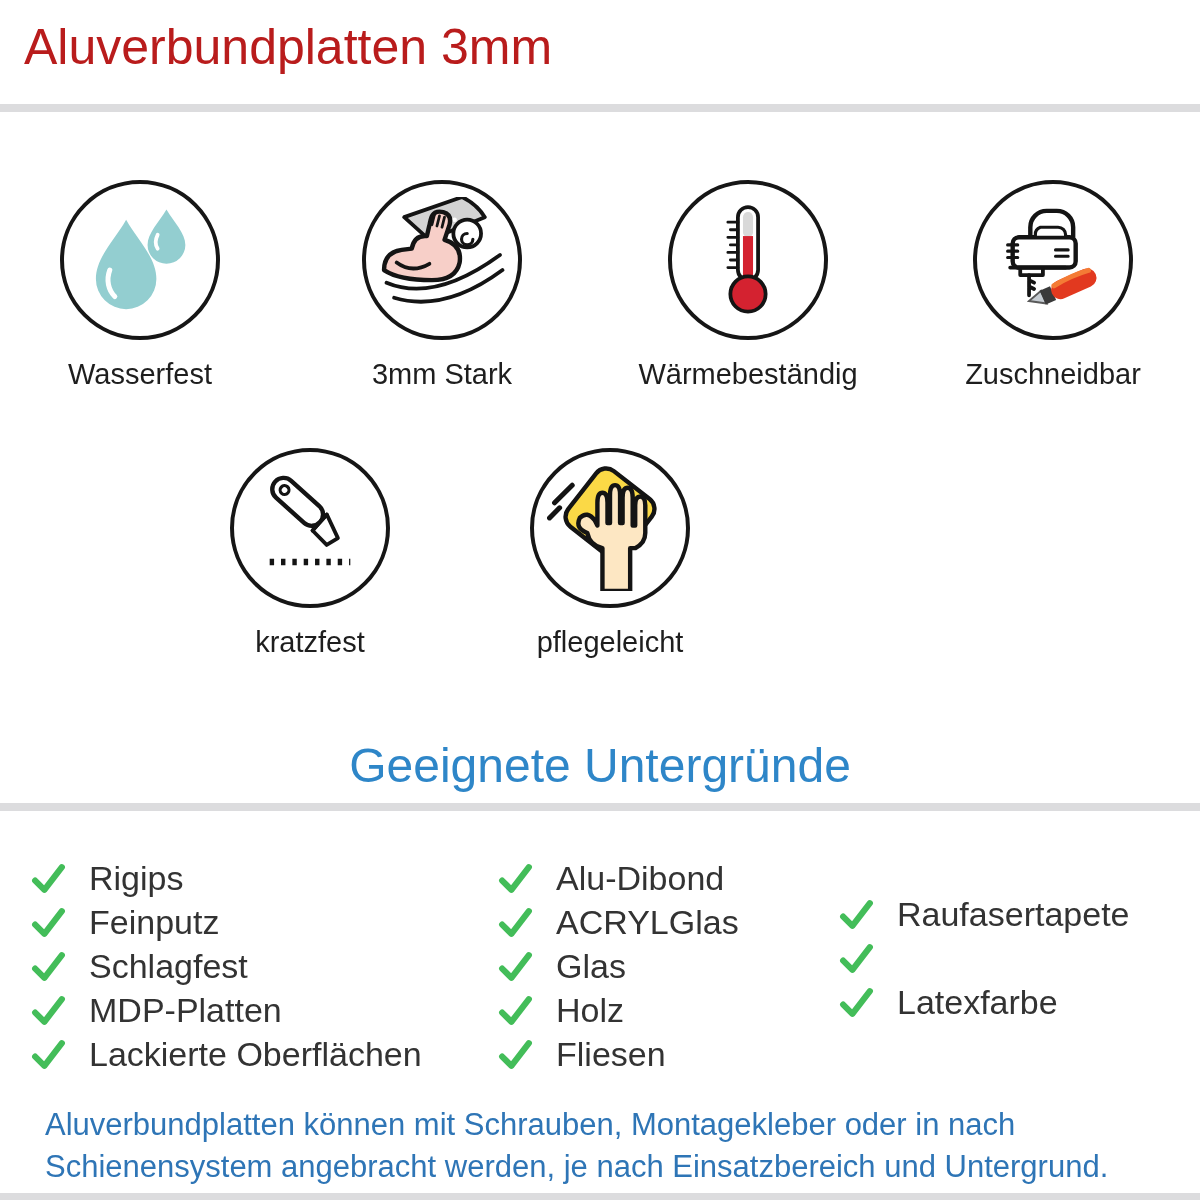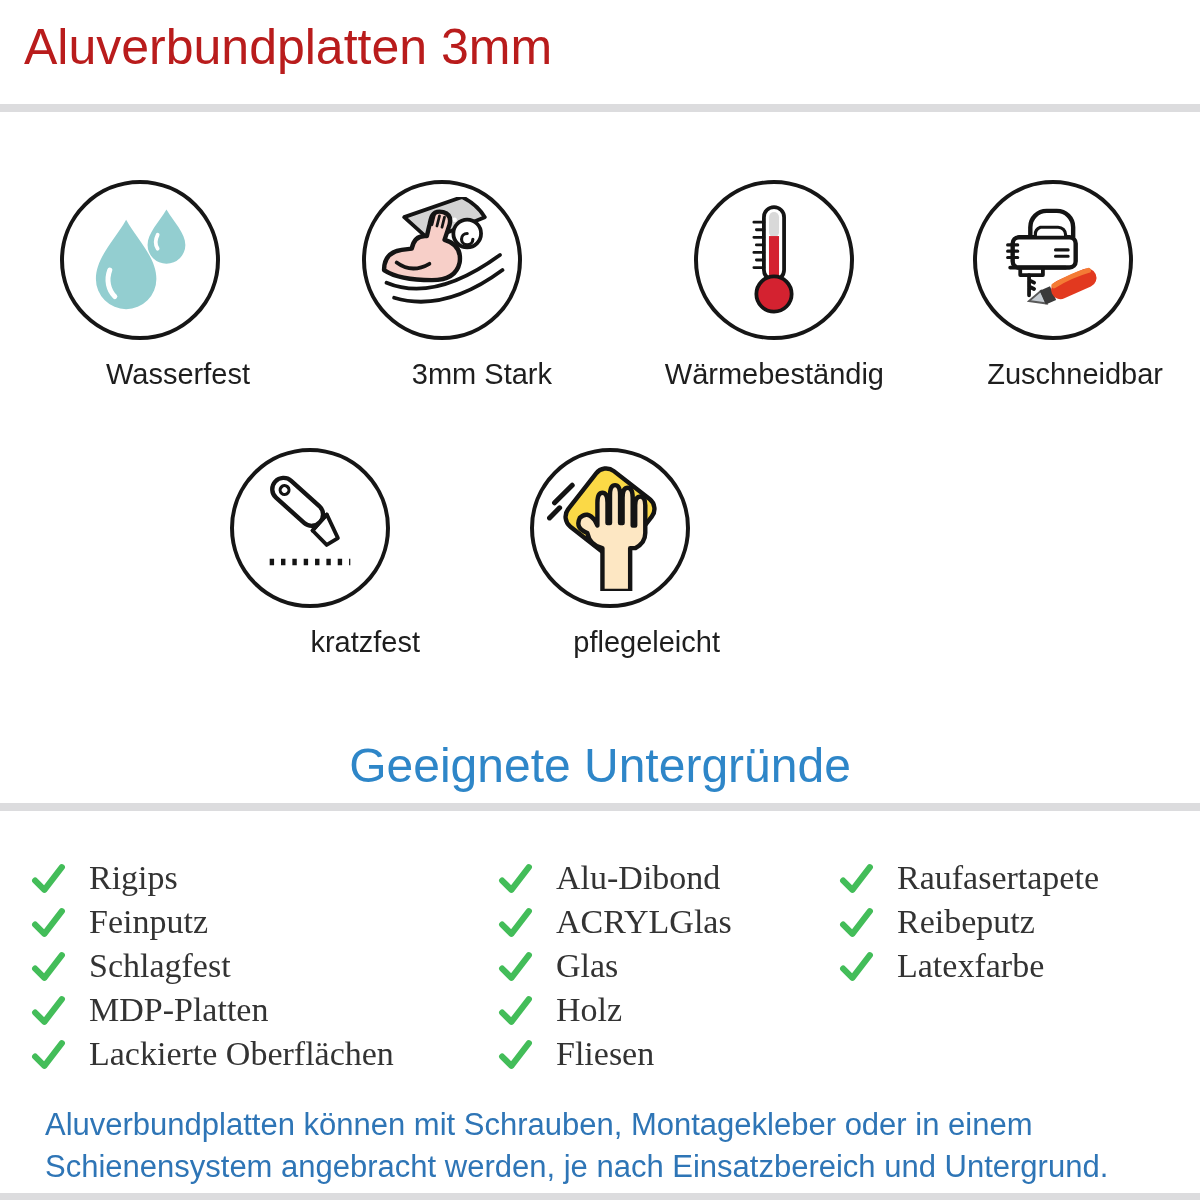--- a/index.html
+++ b/index.html
@@ -14,29 +14,29 @@
   .divider{position:absolute;left:0;width:1200px;height:8px;background:#dcdcde;}
   .divider-1{top:104px;}
   .divider-2{top:803px;}
   .divider-3{top:1193px;height:7px;}
   .feature{position:absolute;width:220px;text-align:center;}
   .circle{
     width:152px;height:152px;border:4.5px solid #161616;border-radius:50%;
     margin:0 auto;background:#fff;overflow:hidden;display:flex;align-items:center;justify-content:center;
   }
   .circle svg{width:126px;height:126px;display:block;}
-  .feature-label{margin-top:18px;font-size:29px;color:#1e1e1e;text-align:right;}
+  .feature-label{margin-top:18px;font-size:29px;color:#1e1e1e;}
   .section-title{
     position:absolute;top:738px;left:0;width:1200px;margin:0;
     text-align:center;font-size:48px;font-weight:500;color:#2e86c8;
   }
-  .col{position:absolute;top:856px;font-family:Liberation Serif, serif;}
+  .col{position:absolute;top:856px;}
   .col-1{left:30px;}
   .col-2{left:497px;text-align:right;}
-  .col-3{left:838px;}
+  .col-3{left:838px;margin-top:36px;}
   .check-row{display:flex;align-items:center;height:44px;gap:22px;}
   .check{width:37px;height:37px;flex:0 0 auto;}
   .check path{stroke:#43bd59;stroke-width:6;fill:none;stroke-linecap:round;stroke-linejoin:round;}
   .check-label{font-size:34px;color:#333333;white-space:nowrap;}
   .footer{position:absolute;left:45px;top:1104px;margin:0;color:#2e75b6;font-size:31px;line-height:42px;}
   .ol{stroke:#141414;stroke-linecap:round;stroke-linejoin:round;fill:none;}
 </style>
 </head>
 <body>
 
@@ -69,21 +69,21 @@
         <path d="M6 68 Q44 84 96 46" class="ol" stroke-width="3"></path>
         <path d="M12 80 Q52 92 98 58" class="ol" stroke-width="3"></path>
         <path d="M4 58 Q4 44 18 42 L26 41 Q28 30 38 31 L41 18 Q43 10 51 12 Q58 14 56 22 L52 34 Q66 38 64 52 Q61 66 42 66 Q16 66 4 58 Z" fill="#f7cfc8" stroke="#141414" stroke-width="3.5" stroke-linejoin="round"></path>
         <path d="M14 52 Q26 61 40 53" class="ol" stroke-width="3"></path>
         <path d="M44 14 l-2 8 M48 15 l-2 8 M52 16 l-2 8" class="ol" stroke-width="2.2"></path>
       </svg>
     </div>
     <div class="feature-label">3mm Stark</div>
   </div>
 
-  <div class="feature" style="left:664px;top:180px;">
+  <div class="feature" style="left:638px;top:180px;">
     <div class="circle">
       <svg viewBox="0 0 100 100">
         <rect x="42" y="8" width="16" height="58" rx="8" fill="#ffffff" stroke="#141414" stroke-width="3"></rect>
         <rect x="46" y="12" width="8" height="20" rx="4" fill="#d9d9d9"></rect>
         <rect x="46" y="31" width="8" height="40" fill="#d42230"></rect>
         <circle cx="50" cy="77" r="14" fill="#d42230" stroke="#141414" stroke-width="3"></circle>
         <path d="M34 20 h8 M36 26 h6 M34 32 h8 M36 38 h6 M34 44 h8 M36 50 h6 M34 56 h8" class="ol" stroke-width="2.2"></path>
       </svg>
     </div>
     <div class="feature-label">Wärmebeständig</div>
@@ -209,29 +209,28 @@
     <div class="check-row">
       <svg class="check" viewBox="0 0 36 36">
           <path d="M5 20 L14 29 L31 7"></path>
         </svg>
       <span class="check-label">Raufasertapete</span>
     </div>
     <div class="check-row">
       <svg class="check" viewBox="0 0 36 36">
           <path d="M5 20 L14 29 L31 7"></path>
         </svg>
-      <span class="check-label">Reibeputz</span>
     </div>
     <div class="check-row">
       <svg class="check" viewBox="0 0 36 36">
           <path d="M5 20 L14 29 L31 7"></path>
         </svg>
       <span class="check-label">Latexfarbe</span>
     </div>
   </div>
 
   <p class="footer">
-    <span>Aluverbundplatten können mit Schrauben, Montagekleber oder in einem</span><br>
+    <span>Aluverbundplatten können mit Schrauben, Montagekleber oder in nach</span><br>
     <span>Schienensystem angebracht werden, je nach Einsatzbereich und Untergrund.</span>
   </p>
 
   <div class="divider divider-3"></div>
 </div>
 
 </body></html>

